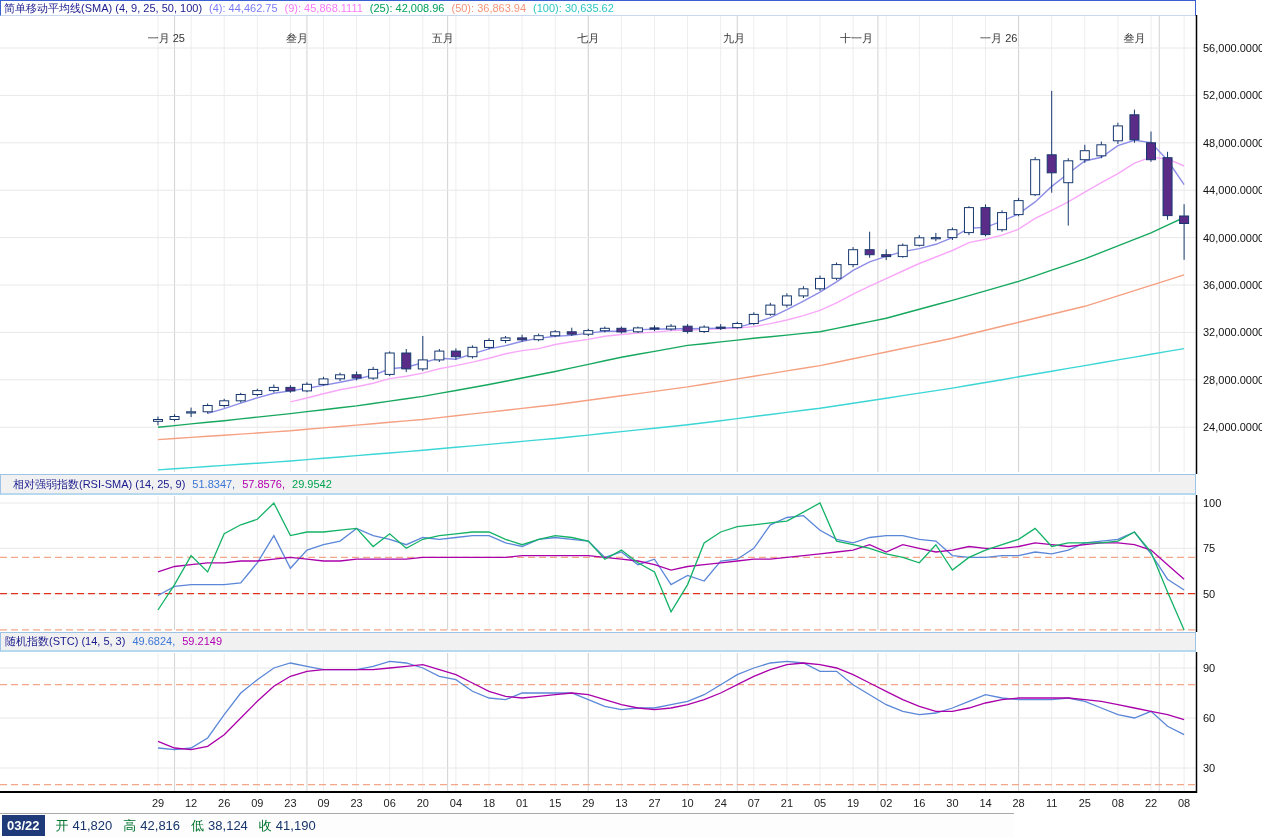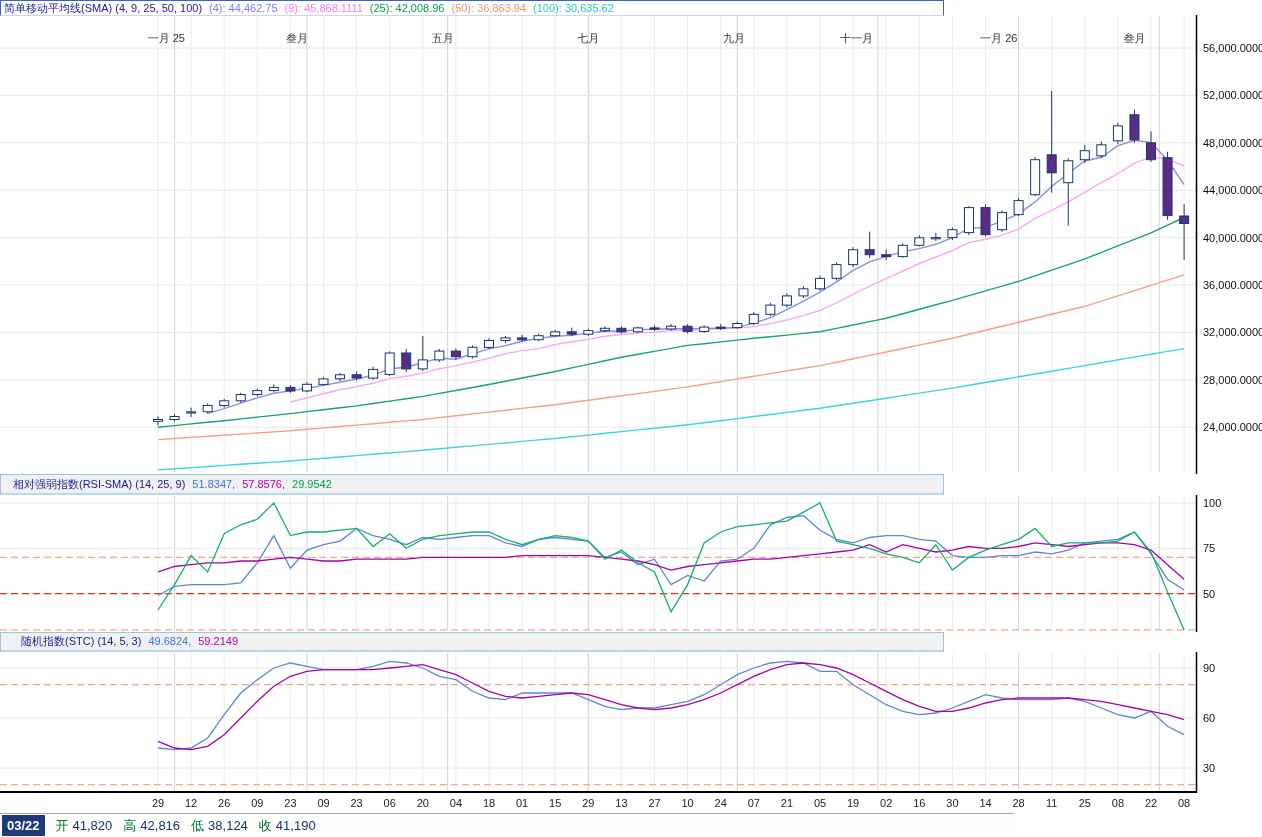--- a/index.html
+++ b/index.html
@@ -1,20 +1,20 @@
 <!DOCTYPE html>
 <html><head>
 <meta charset="utf-8">
 <style>
   html,body{margin:0;padding:0;background:#fff;}
   body{width:1262px;height:837px;position:relative;font-family:"Liberation Sans",sans-serif;overflow:hidden;}
-  .hdr{position:absolute;left:0;width:944px;box-sizing:border-box;font-size:11px;white-space:nowrap;overflow:hidden;}
+  .hdr{position:absolute;left:0;width:1196px;box-sizing:border-box;font-size:11px;white-space:nowrap;overflow:hidden;}
   #sma-header{top:0;height:16px;border:1px solid #3a5fd0;border-bottom:1px solid #c9d8ee;background:#fff;line-height:14px;padding-left:3px;}
   #rsi-header{top:474px;height:21px;background:#f1f1f1;border:1px solid #9dc3e6;border-bottom:2px solid #b7d9f0;line-height:18px;padding-left:12px;}
-  #stc-header{top:632px;height:20px;background:#f1f1f1;border:1px solid #9dc3e6;border-bottom:2px solid #b7d9f0;line-height:17px;padding-left:20px;}
+  #stc-header{top:632px;height:20px;background:#f1f1f1;border:1px solid #9dc3e6;border-bottom:2px solid #b7d9f0;line-height:17px;padding-left:4px;}
   .hdr .title{color:#1b1b8e;}
   .hdr .val{margin-left:7px;}
   svg{position:absolute;left:0;}
   #main-chart{top:15px;}
   #rsi-chart{top:495px;}
   #stc-chart{top:652px;}
   #bottom-axis{top:793px;}
   #status-bar{position:absolute;left:0;top:813px;width:1014px;height:24px;background:#fdfdfd;border-top:1px solid #a9a9a9;font-size:13px;line-height:23px;white-space:nowrap;}
   #date-badge{display:inline-block;background:#1e3a78;color:#fff;font-weight:bold;padding:0 5px;margin:1px 0 0 2px;height:21px;line-height:21px;}
   .st-label{color:#00722c;margin-left:11px;}

